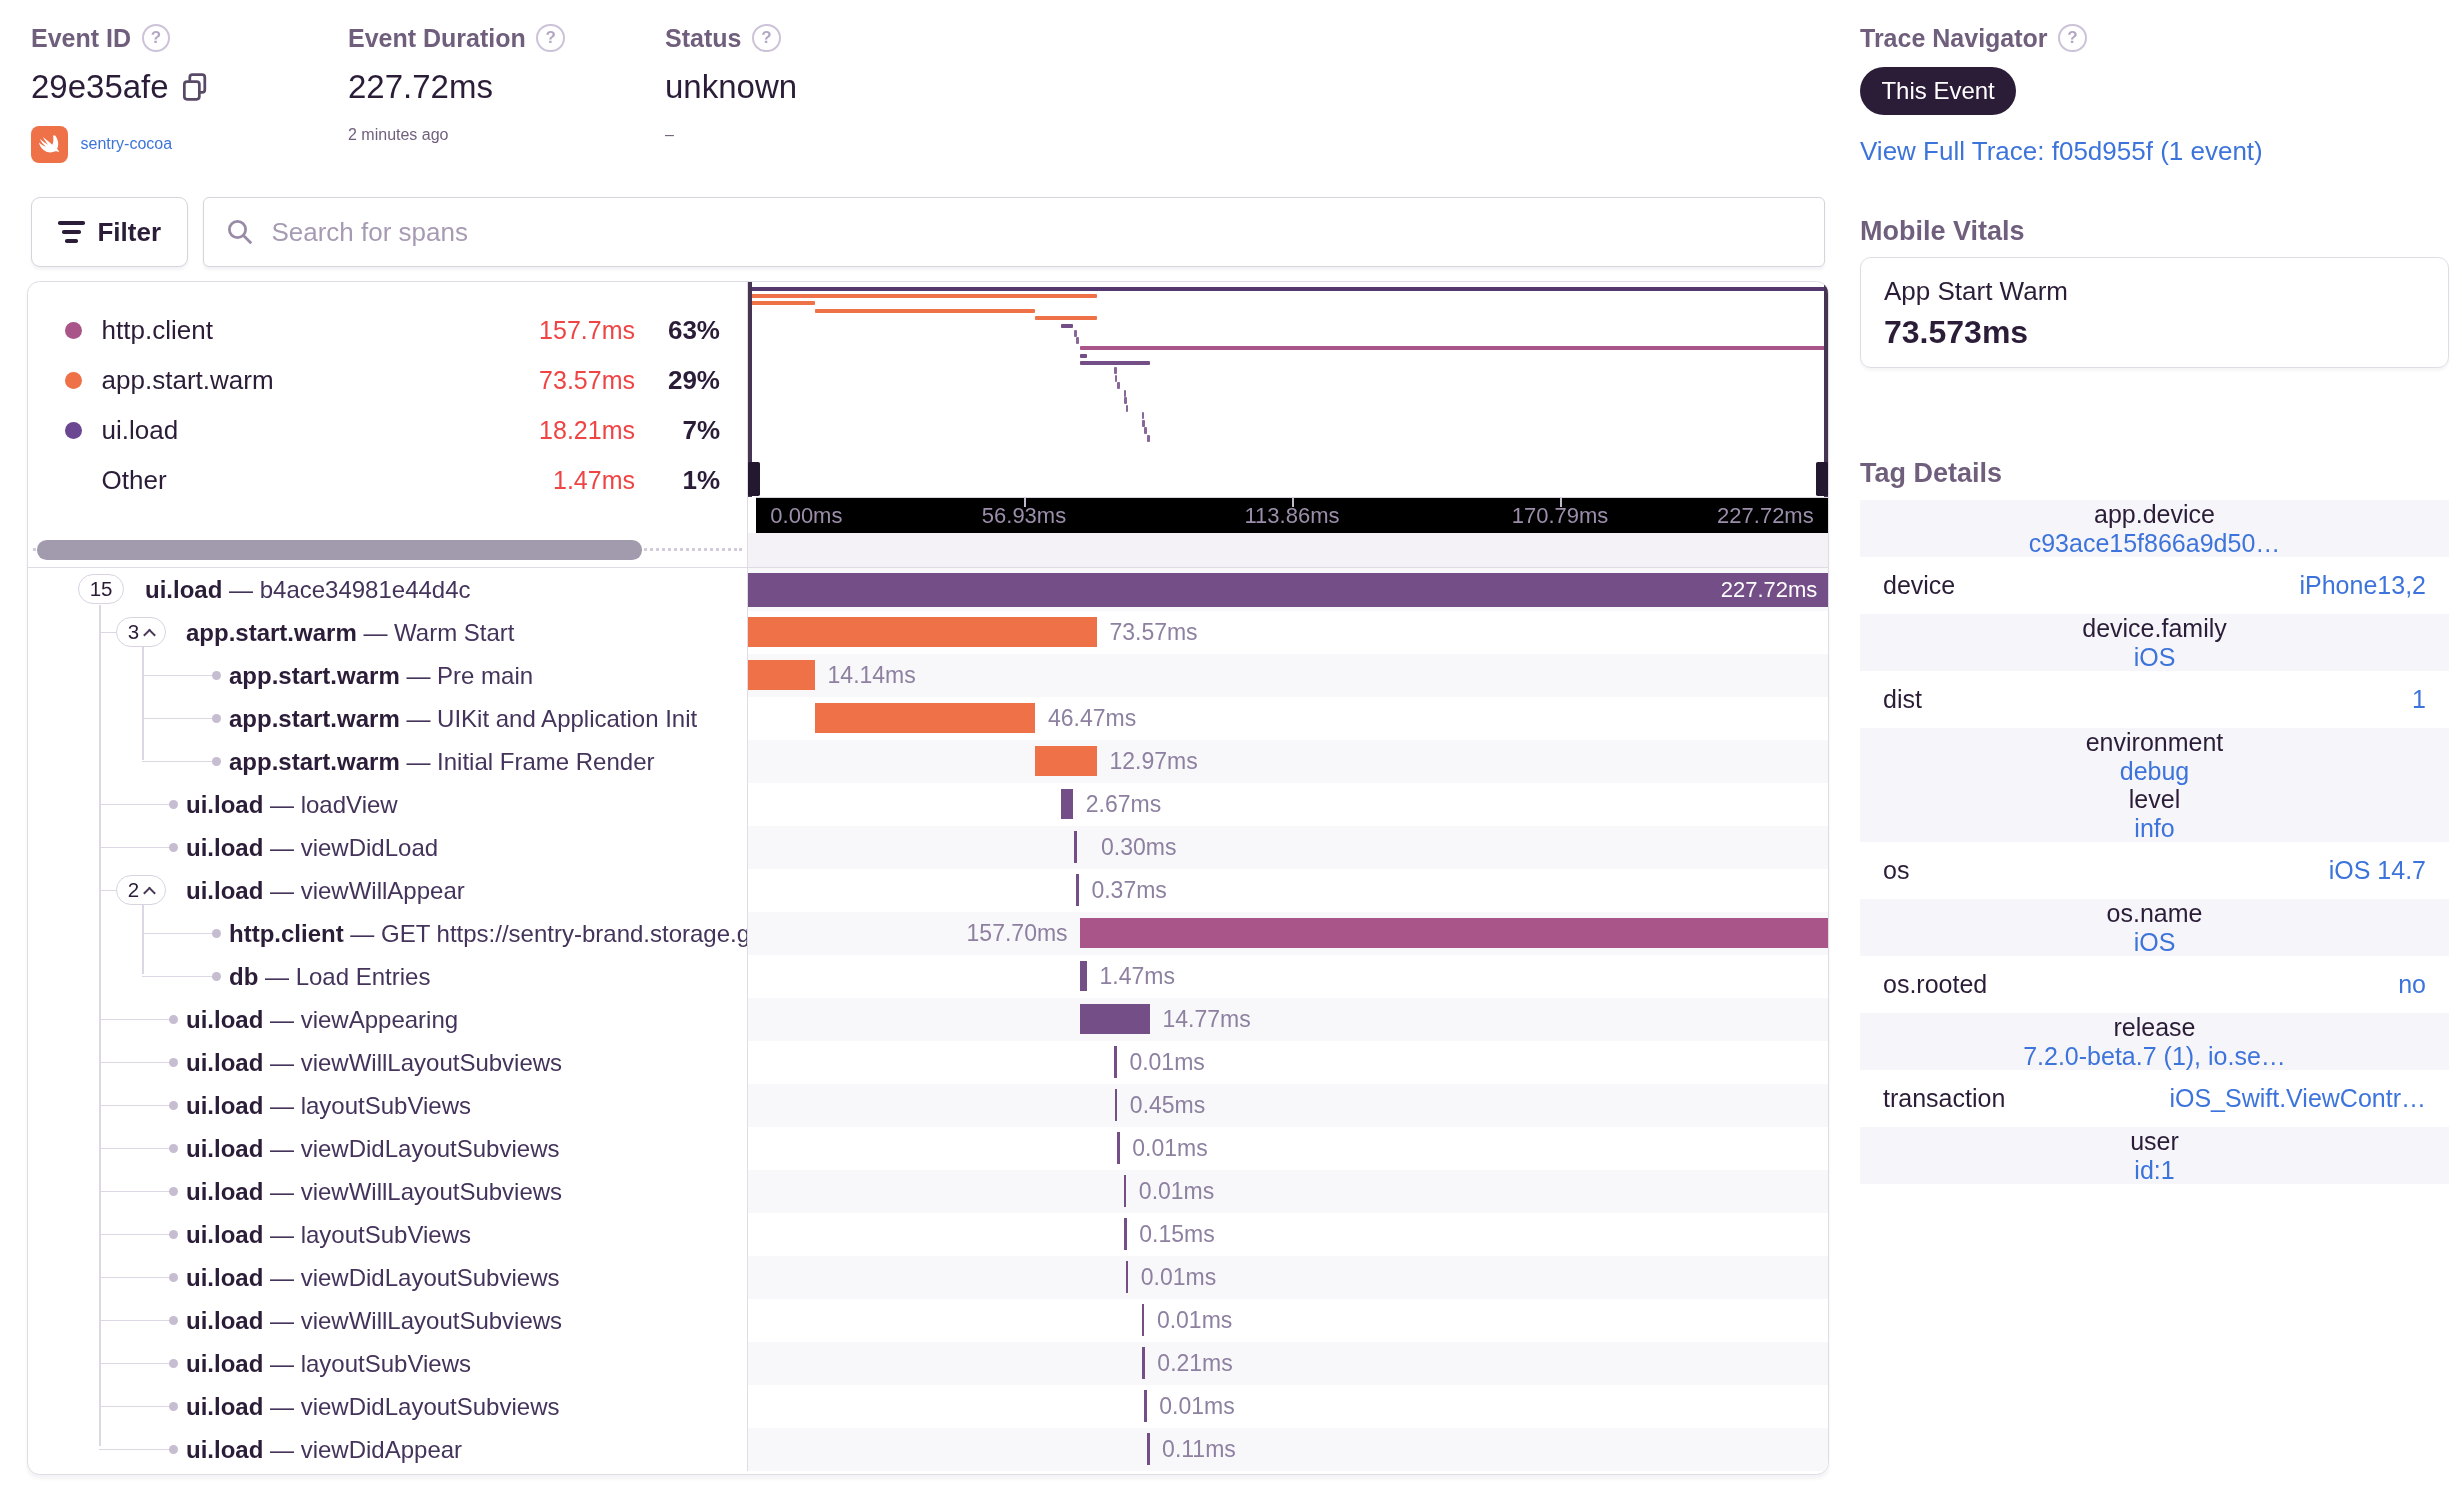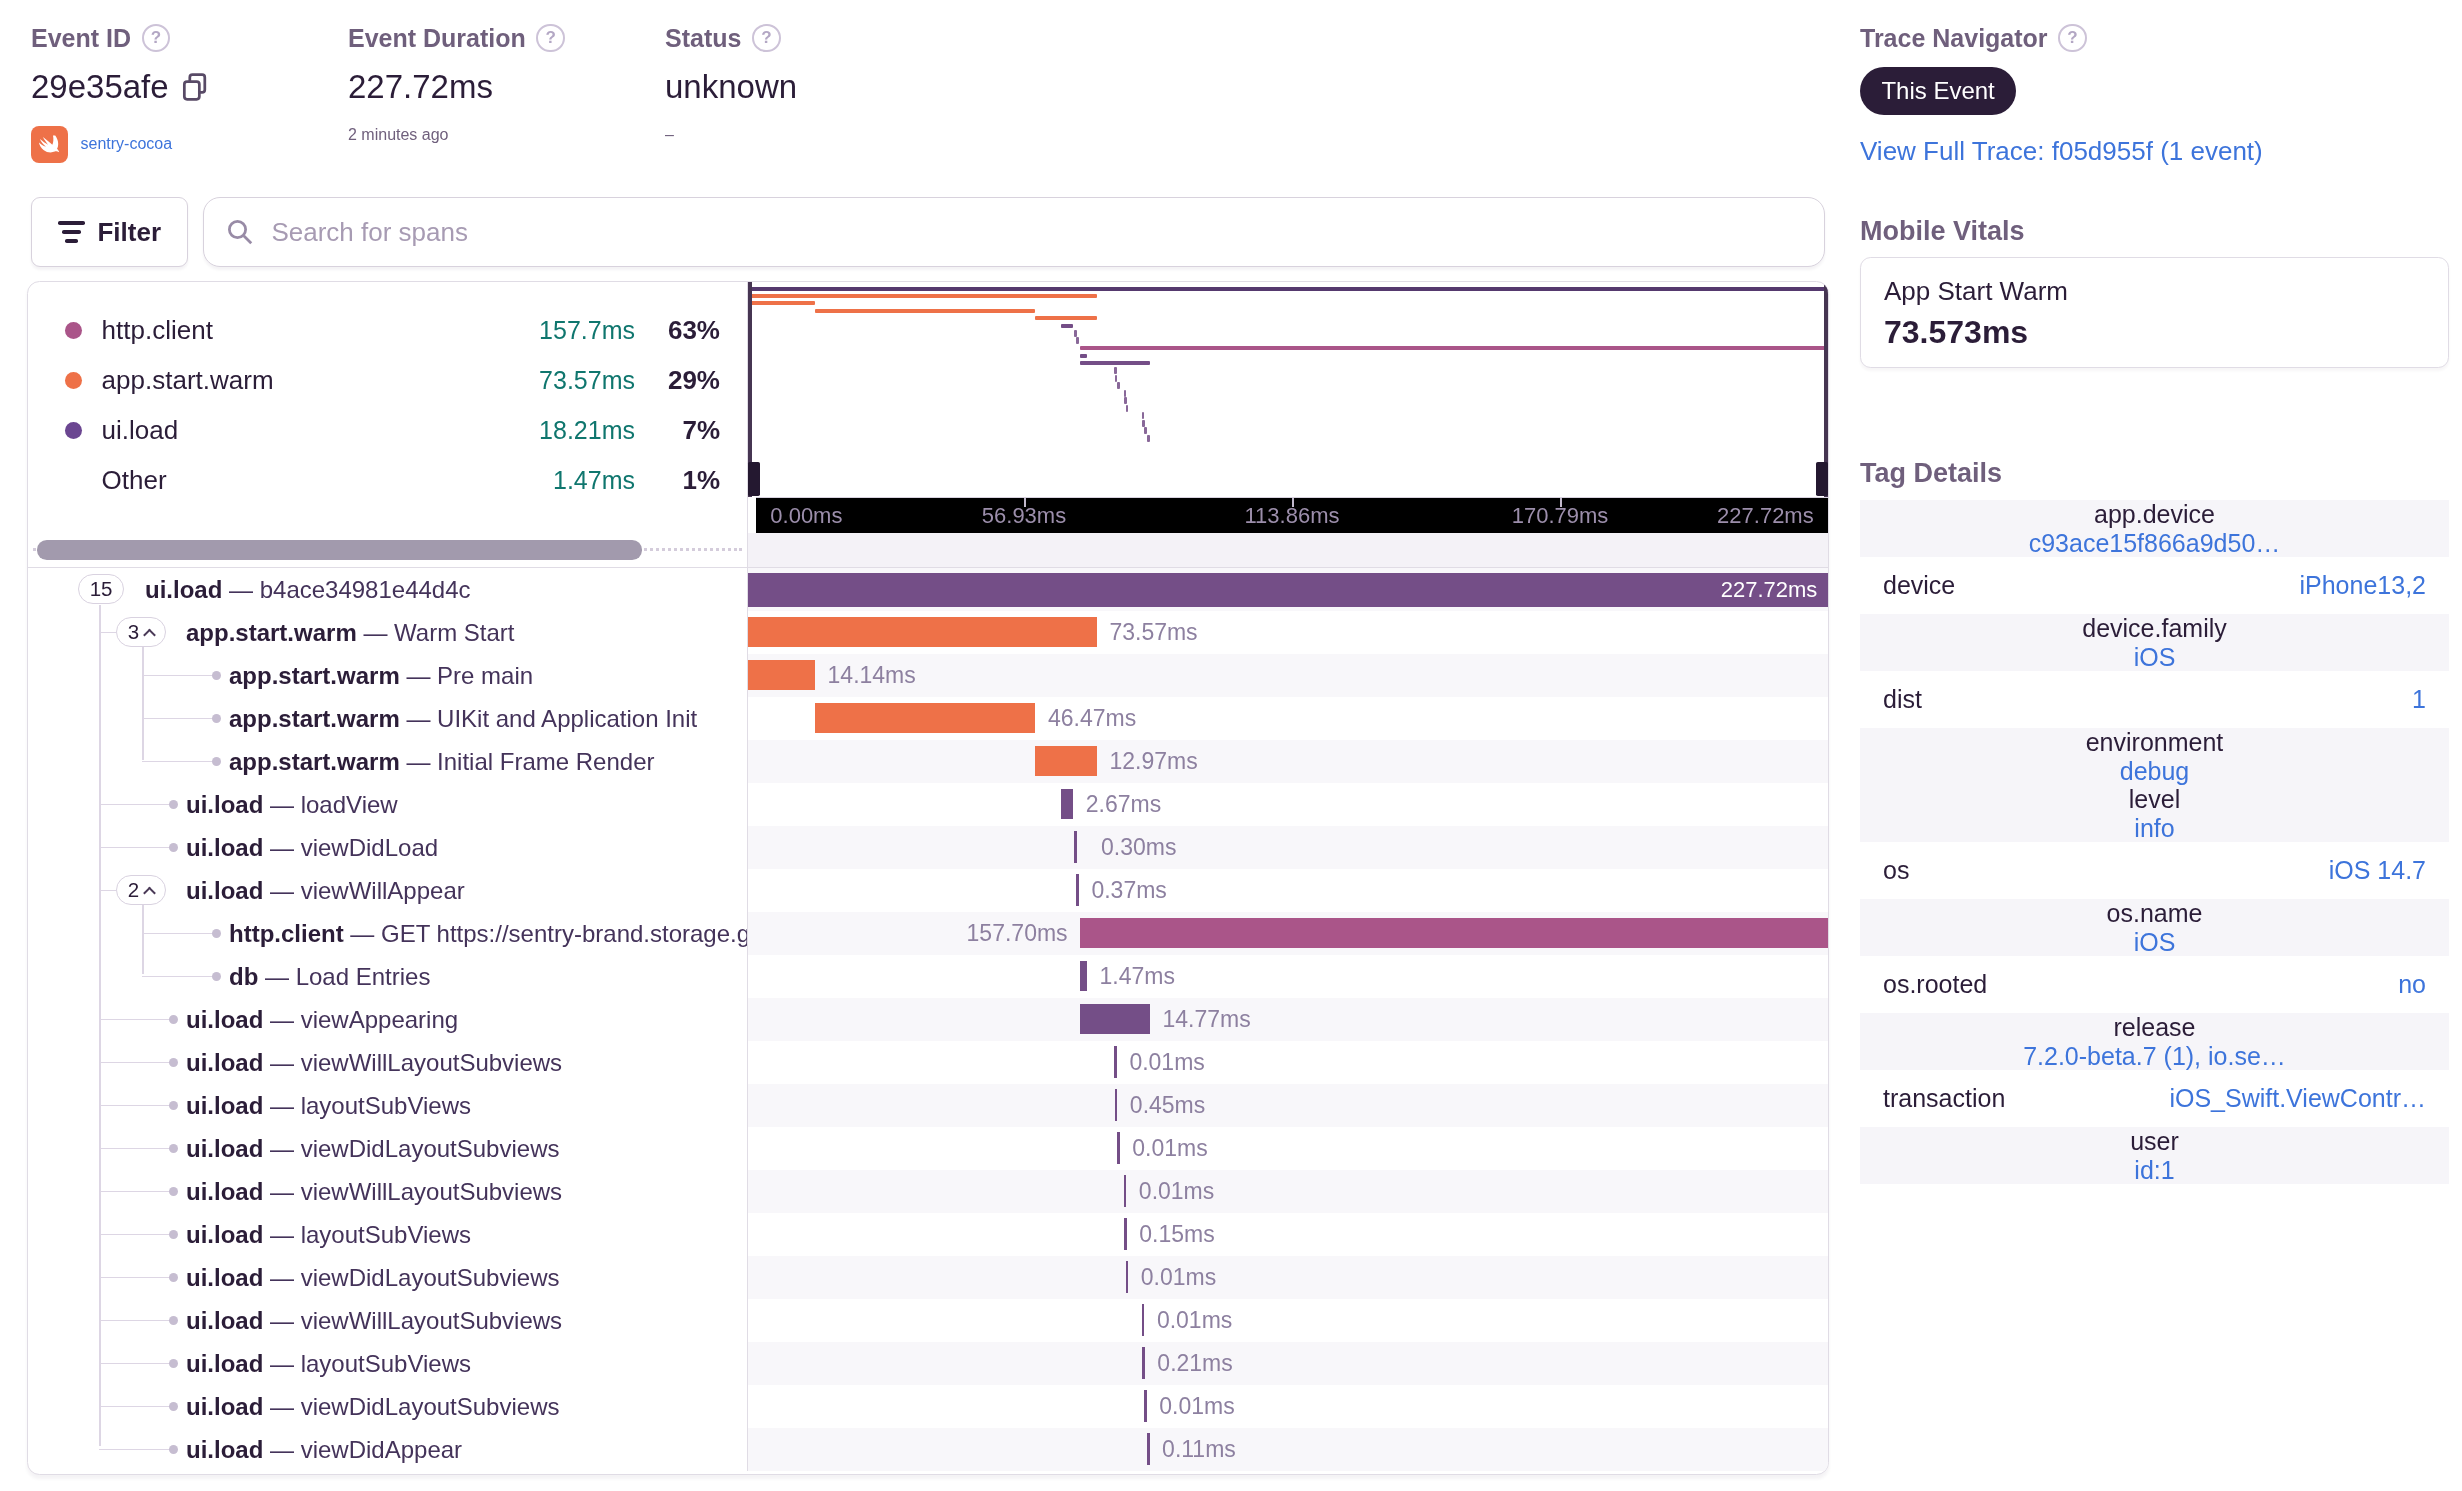--- a/index.html
+++ b/index.html
@@ -14,32 +14,32 @@
   .hdr-value { font-size:33px; color:#2b1d38; }
   .hdr-sub { margin-top:19.6px; font-size:16px; color:#6f5f7c; display:flex; align-items:center; gap:12.5px; }
   .link { color:#3d74db; }
   .swift-chip { width:37px; height:37px; border-radius:8px; background:#ee7148; display:flex; align-items:center; justify-content:center; }
 
   
   .filter-btn { position:absolute; left:31px; top:197px; width:157px; height:70px; background:#fff; border:1.8px solid #d8d2dd; border-radius:9px; display:flex; align-items:center; justify-content:center; gap:12.5px; box-shadow:0 2.7px 2.7px rgba(43,29,56,0.05); }
   .filter-btn span.txt { font-size:26px; font-weight:bold; color:#2b1d38; }
   .f-icon { display:flex; flex-direction:column; align-items:center; gap:5.4px; }
   .f-icon i { display:block; height:3.6px; background:#2b1d38; border-radius:1.8px; }
-  .search-box { position:absolute; left:203px; top:197px; width:1622px; height:70px; background:#fff; border:1.8px solid #d8d2dd; border-radius:17px; display:flex; align-items:center; padding:0 21.4px; gap:16px; box-shadow:0 2.7px 2.7px rgba(43,29,56,0.05); }
+  .search-box { position:absolute; left:203px; top:197px; width:1622px; height:70px; background:#fff; border:1.8px solid #d8d2dd; border-radius:6px; display:flex; align-items:center; padding:0 21.4px; gap:16px; box-shadow:0 2.7px 2.7px rgba(43,29,56,0.05); }
   .search-box input { border:none; outline:none; flex:1; font-size:26px; color:#2b1d38; font-family:"Liberation Sans", sans-serif; }
   .search-box input::placeholder { color:#a79bb3; }
 
   
   .main-panel { position:absolute; left:27px; top:281px; width:1802px; height:1194px; border:1.8px solid #e0dce5; border-radius:12.5px; background:#fff; overflow:hidden; box-shadow:0 3.6px 3.6px rgba(43,29,56,0.05); }
   .panel-top { display:flex; height:251px; }
   .legend { width:720px; border-right:1.8px solid #e0dce5; padding-top:23px; }
   .legend-row { display:flex; align-items:center; height:50px; padding:0 27px 0 37px; }
   .legend-dot { width:17px; height:17px; border-radius:50%; margin-right:19.6px; flex:none; }
   .legend-op { font-size:26px; color:#2b1d38; flex:1; }
-  .legend-dur { font-size:25px; color:#0f766e; width:134px; text-align:right; }
+  .legend-dur { font-size:25px; color:#ef4444; width:134px; text-align:right; }
   .legend-pct { font-size:26px; font-weight:bold; color:#2b1d38; width:85px; text-align:right; }
 
   .mini { flex:1; position:relative; }
   .mini-bars { position:absolute; left:0; right:0; top:0; bottom:36px; overflow:hidden; }
   .mini-bar { position:absolute; border-radius:0.9px; }
   .mini-edge { position:absolute; top:0; bottom:0; width:3.6px; background:#463552; }
   .mini-handle { position:absolute; width:11.6px; height:34px; background:#241830; bottom:0; border-radius:1.8px; }
   .mini-axis { position:absolute; left:8px; right:0; bottom:0; height:36px; border-top:1.8px solid #d8d2df; background:#000000; }
   .axis-label { position:absolute; top:5.4px; font-size:22px; color:#9c8eab; white-space:nowrap; }
   .axis-tick { position:absolute; top:0; width:1.8px; height:9px; background:#c2b9cc; }

